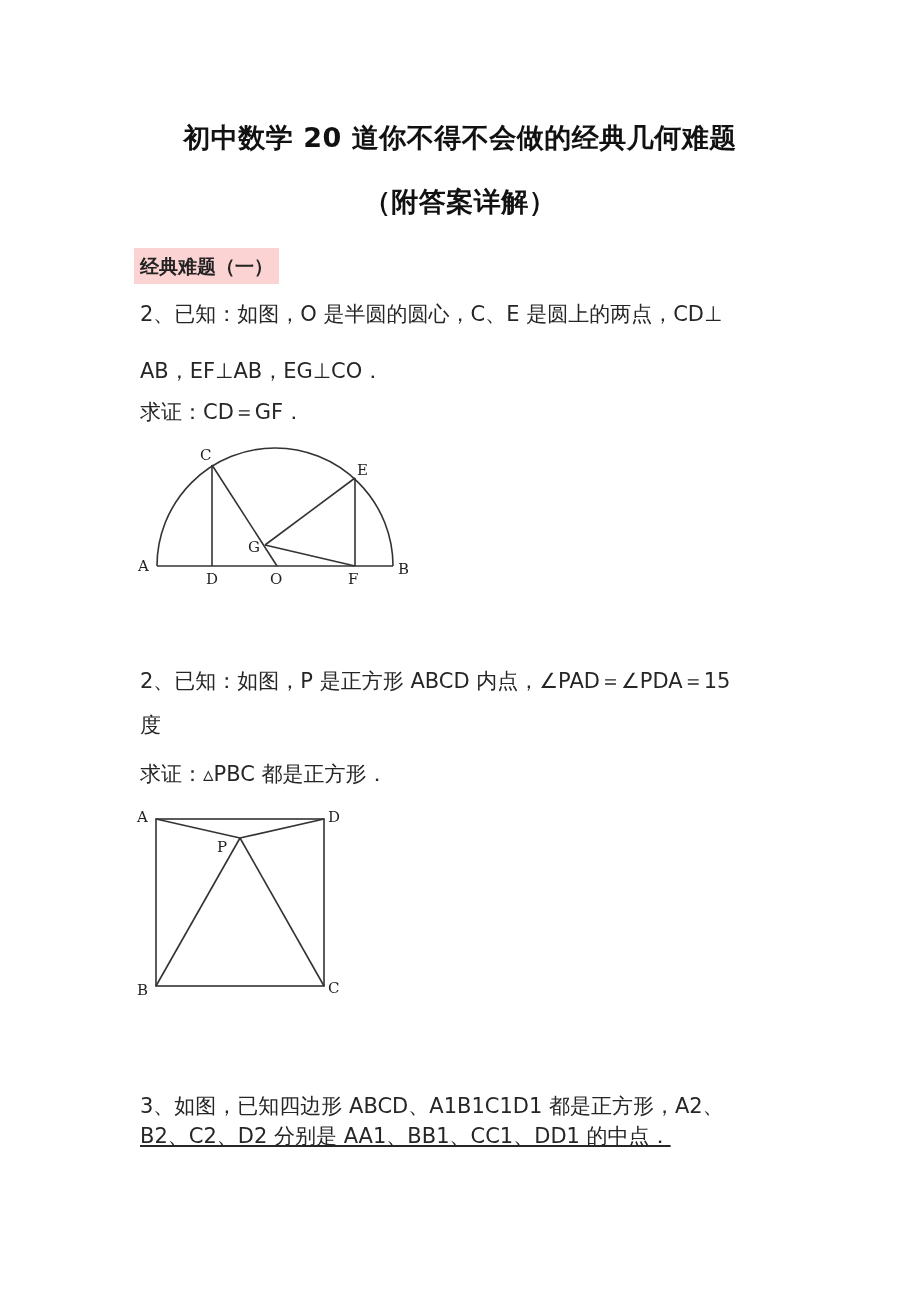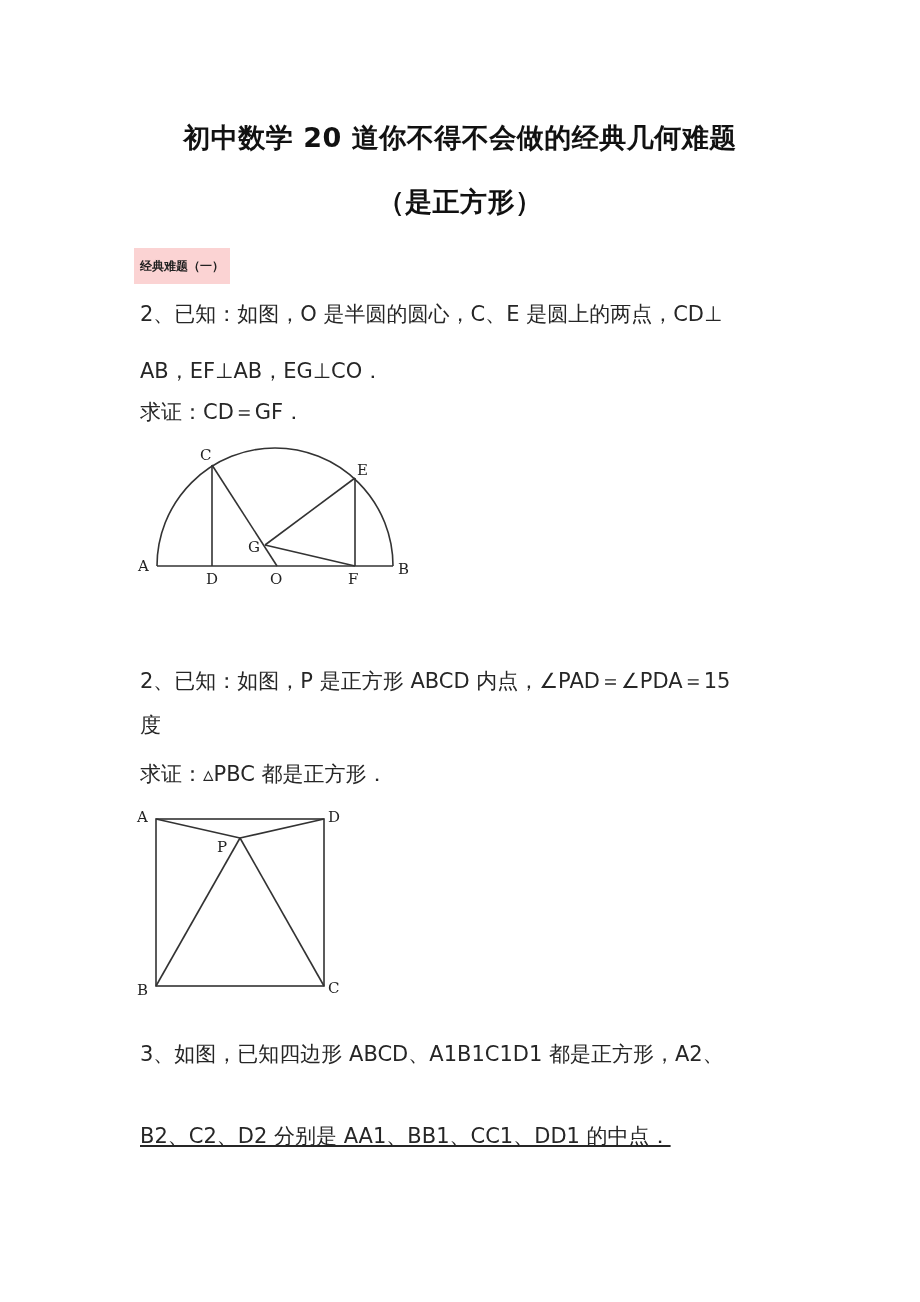--- a/index.html
+++ b/index.html
@@ -2,29 +2,29 @@
 <html><head>
 <meta charset="utf-8">
 <style>
   html, body { margin: 0; padding: 0; background: #ffffff; }
   body { width: 920px; height: 1302px; position: relative; overflow: hidden;
          font-family: "DejaVu Sans", "Liberation Sans", sans-serif; color: #222222; }
   .title { position: absolute; left: 0; width: 920px; text-align: center;
            font-weight: bold; font-size: 27px; color: #111111; letter-spacing: 0.5px; }
   .line { position: absolute; left: 140px; font-size: 21px; white-space: nowrap; color: #262626; }
   .section-head { position: absolute; left: 134px; top: 248px; height: 36px; padding: 0 6px;
-                  background: #fbd3d3; font-weight: bold; font-size: 12px; line-height: 36px; color: #222; }
+                  background: #fbd3d3; font-weight: bold; font-size: 19px; line-height: 36px; color: #222; }
   svg.fig { position: absolute; left: 0; top: 0; }
   svg text { font-family: "DejaVu Serif", "Liberation Serif", serif; font-size: 15px; fill: #222; }
 </style>
 </head>
 <body>
 
 <div class="title" style="top:120px;">初中数学 20 道你不得不会做的经典几何难题</div>
-<div class="title" style="top:184px;">（是正方形）</div>
+<div class="title" style="top:184px;">（附答案详解）</div>
 
 <div class="section-head">经典难题（一）</div>
 
 <div class="line" style="top:300px;">2、已知：如图，O 是半圆的圆心，C、E 是圆上的两点，CD⊥</div>
 <div class="line" style="top:349px;margin-top:8px;">AB，EF⊥AB，EG⊥CO．</div>
 <div class="line" style="top:398px;">求证：CD＝GF．</div>
 
 <svg class="fig" width="920" height="1302">
   <g stroke="#333" stroke-width="1.6" fill="none">
 
@@ -61,14 +61,14 @@
   <text x="328" y="822">D</text>
   <text x="217" y="852">P</text>
   <text x="137" y="995">B</text>
   <text x="328" y="993">C</text>
 </svg>
 
 <div class="line" style="top:667px;">2、已知：如图，P 是正方形 ABCD 内点，∠PAD＝∠PDA＝15</div>
 <div class="line" style="top:711px;">度</div>
 <div class="line" style="top:760px;">求证：▵PBC 都是正方形．</div>
 
-<div class="line" style="top:1040px;">3、如图，已知四边形 ABCD、A1B1C1D1 都是正方形，A2、</div>
+<div class="line" style="top:1092px;">3、如图，已知四边形 ABCD、A1B1C1D1 都是正方形，A2、</div>
 <div class="line" style="top:1122px;text-decoration:underline;">B2、C2、D2 分别是 AA1、BB1、CC1、DD1 的中点．</div>
 
 </body></html>

